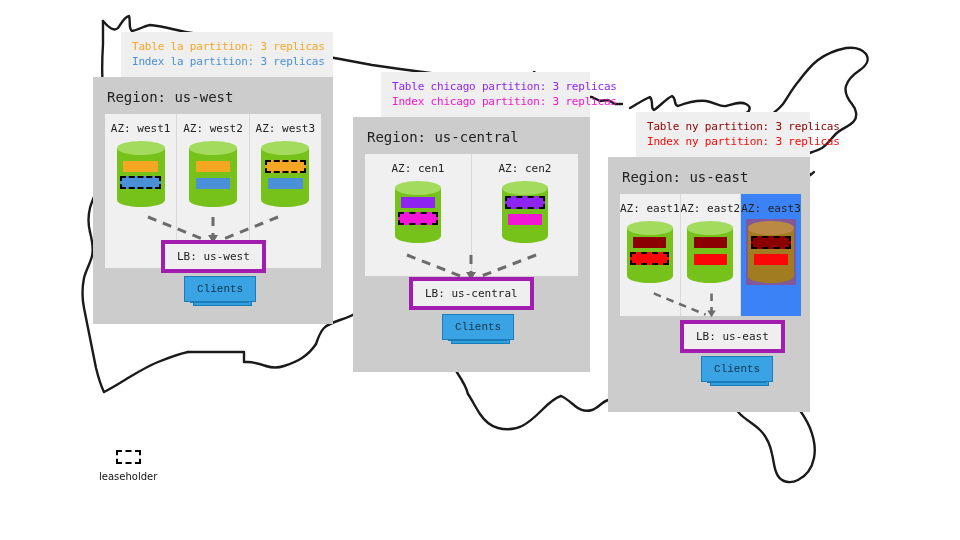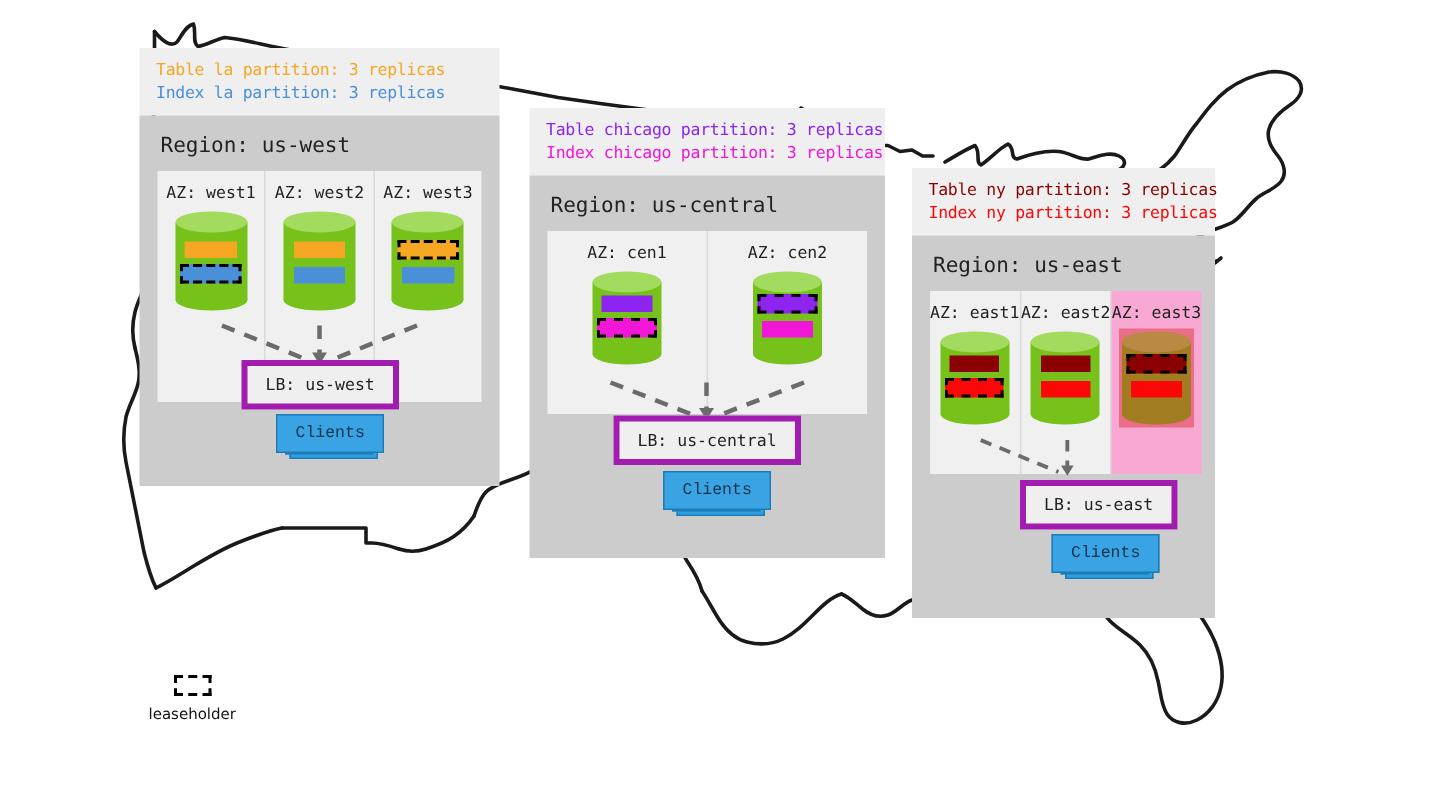--- a/index.html
+++ b/index.html
@@ -13,33 +13,34 @@
   
   #usmap{position:absolute;left:0;top:0;width:960px;height:540px;z-index:1;}
 
   
   .region{position:absolute;z-index:3;}
   .region-head{
     background:#efefef;
     padding:7px 11px 8px 11px;
     line-height:15px;
     white-space:nowrap;
+    margin-left:28px;
   }
   .region-head .ln{display:block;font-size:11px;letter-spacing:-0.2px;}
   .region-body{background:#cccccc;position:relative;}
   .region-title{
     font-size:14px;color:#222;padding:12px 0 9px 14px;white-space:nowrap;
   }
   .az-row{display:flex;margin:0 12px;background:transparent;}
   .az{
     background:#f0f0f0;flex:1;position:relative;
     border-right:1px solid #d9d9d9;
   }
   .az:last-child{border-right:none;}
-  .az.failed{background:#f9a8d4;}
+  .az.failed{background:#3b82f6;}
   .az-label{
     text-align:center;font-size:11px;color:#222;padding:8px 0 6px 0;white-space:nowrap;
   }
   .node{position:relative;margin:0 auto;}
   .cyl{position:relative;width:100%;height:100%;}
   .cyl .body{
     position:absolute;left:0;right:0;top:7px;bottom:7px;background:#76c21b;
   }
   .cyl .top{
     position:absolute;left:0;right:0;top:0;height:14px;border-radius:50%;

